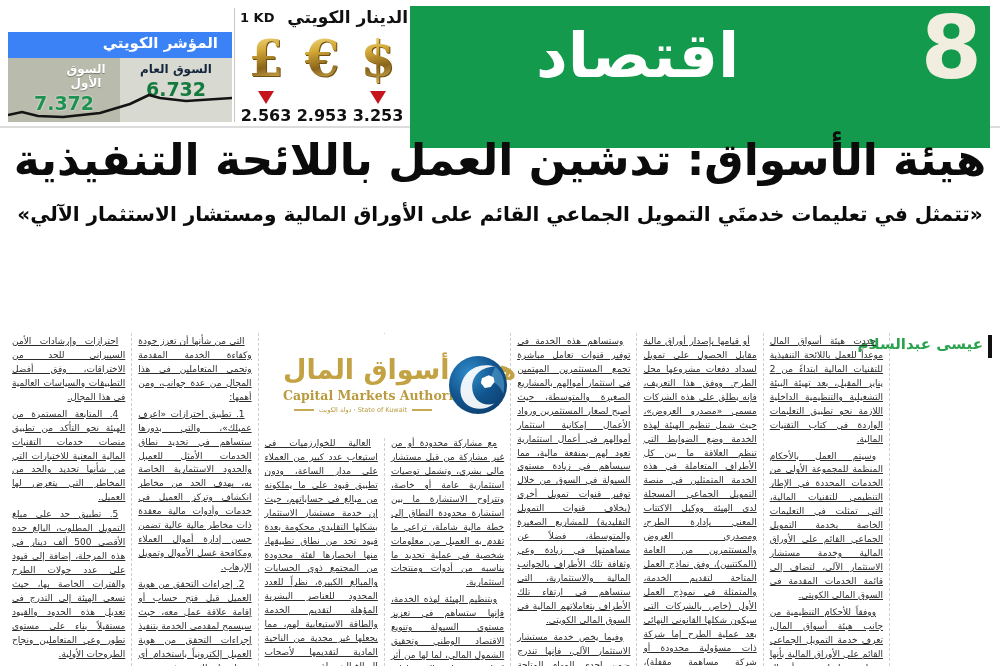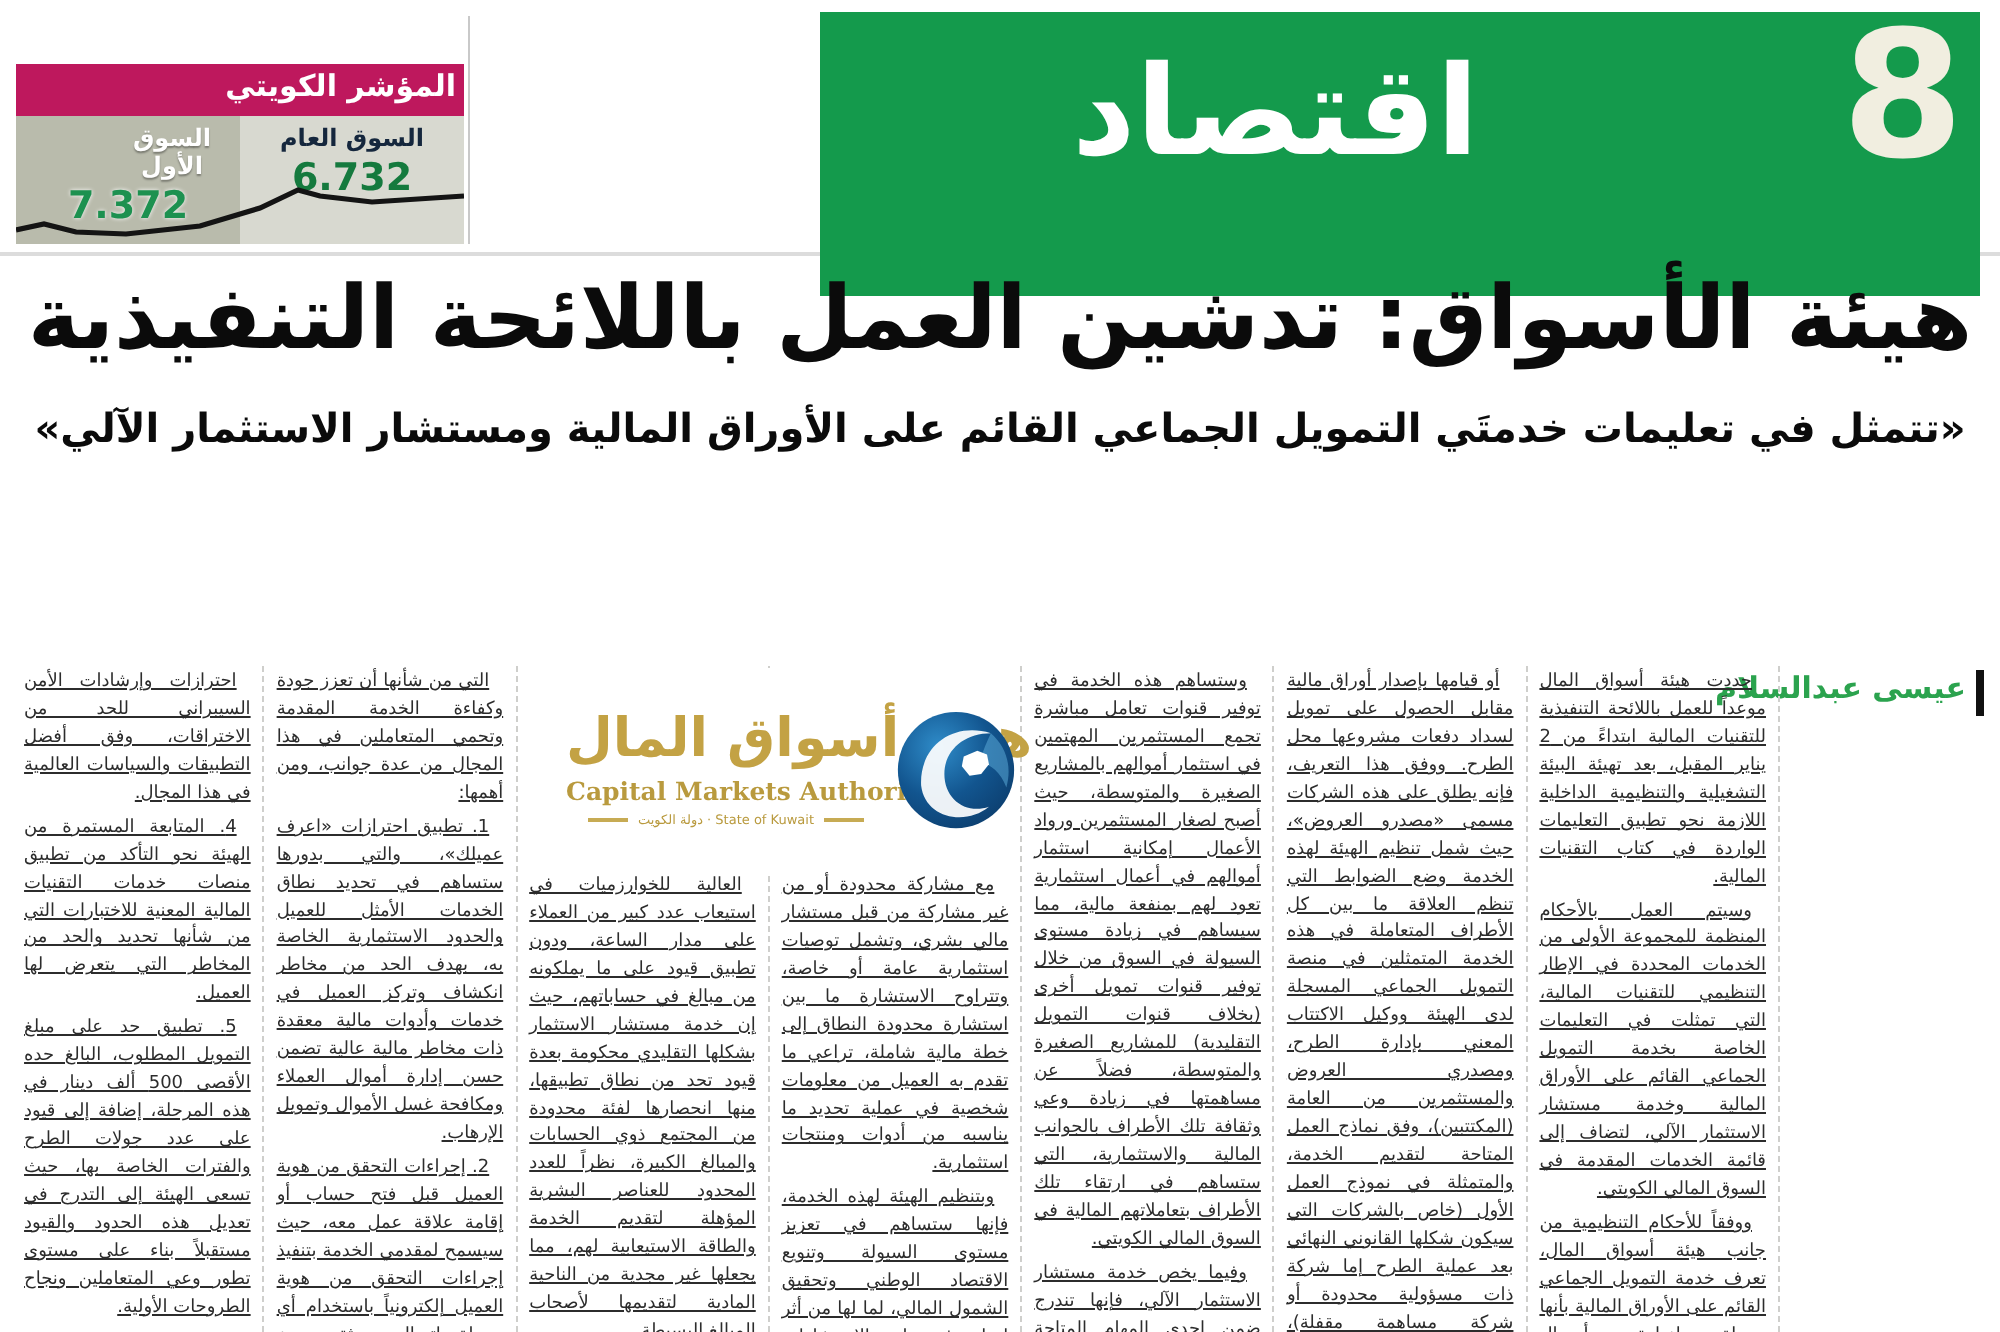--- a/index.html
+++ b/index.html
@@ -4,21 +4,21 @@
 <style>
   * { box-sizing: border-box; margin: 0; padding: 0; }
   html,body { background:#e8e8e8; }
   body { font-family:"DejaVu Sans", sans-serif; }
   .page { position:relative; width:1000px; height:666px; background:#fff; margin:0 auto; overflow:hidden; }
 
   
   .masthead { position:absolute; top:0; left:0; right:0; height:128px; border-bottom:2px solid #dcdcdc; background:#fff; }
 
   .index-box { position:absolute; left:8px; top:32px; width:224px; height:90px; background:#d8d9d0; }
-  .index-header { height:26px; background:#be185d; color:#fff; font-weight:bold; font-size:15px; direction:rtl; padding:2px 4px 0 0; }
+  .index-header { height:26px; background:#3b82f6; color:#fff; font-weight:bold; font-size:15px; direction:rtl; padding:2px 14px 0 0; }
   .index-cells { position:absolute; top:26px; bottom:0; left:0; right:0; display:flex; direction:rtl; }
   .index-cell { flex:1; text-align:center; padding-top:4px; }
   .index-cell.mid { background:#b9bbac; }
   .index-label { font-size:12px; font-weight:bold; color:#15273d; display:block; }
   .index-cell.mid .index-label { color:#fff; text-shadow:0 1px 1px rgba(0,0,0,.35);margin-left:44px; }
   .index-value { font-size:19px; font-weight:bold; color:#157a3e; display:block; margin-top:2px; }
   .index-cell.mid .index-value { color:#1d9150; text-shadow:0 0 2px #fff; }
   .index-spark { position:absolute; left:0; bottom:0; }
 
   .masthead-vline { position:absolute; left:234px; top:8px; width:1px; height:114px; background:#c9c9c9; }
@@ -85,20 +85,41 @@
           <span class="index-value">7.372</span>
         </div>
       </div>
       <svg class="index-spark" width="224" height="34" viewBox="0 0 224 34">
         <polyline points="0,27 14,24 30,28 55,29 92,25 122,16 141,7 152,10 178,13 224,10" fill="none" stroke="#141414" stroke-width="2.6"></polyline>
       </svg>
     </div>
 
     <div class="masthead-vline"></div>
 
+    <div class="currency">
+      <span class="kd-unit">1 KD</span>
+      <span class="currency-title">الدينار الكويتي</span>
+      <div class="currency-rates">
+        <div class="rate-cell">
+          <span class="rate-symbol">£</span>
+          <span class="rate-arrow"></span>
+          <span class="rate-value">2.563</span>
+        </div>
+        <div class="rate-cell">
+          <span class="rate-symbol">€</span>
+          <span class="rate-arrow hidden"></span>
+          <span class="rate-value">2.953</span>
+        </div>
+        <div class="rate-cell">
+          <span class="rate-symbol">$</span>
+          <span class="rate-arrow"></span>
+          <span class="rate-value">3.253</span>
+        </div>
+      </div>
+    </div>
 
     <div class="banner">
       <span class="banner-title">اقتصاد</span>
       <span class="banner-page">8</span>
     </div>
   </div>
 
   <div class="headline-wrap">
     <div class="headline-line">هيئة الأسواق: تدشين العمل باللائحة التنفيذية</div>
     <div class="subheadline">«تتمثل في تعليمات خدمتَي التمويل الجماعي القائم على الأوراق المالية ومستشار الاستثمار الآلي»</div>

